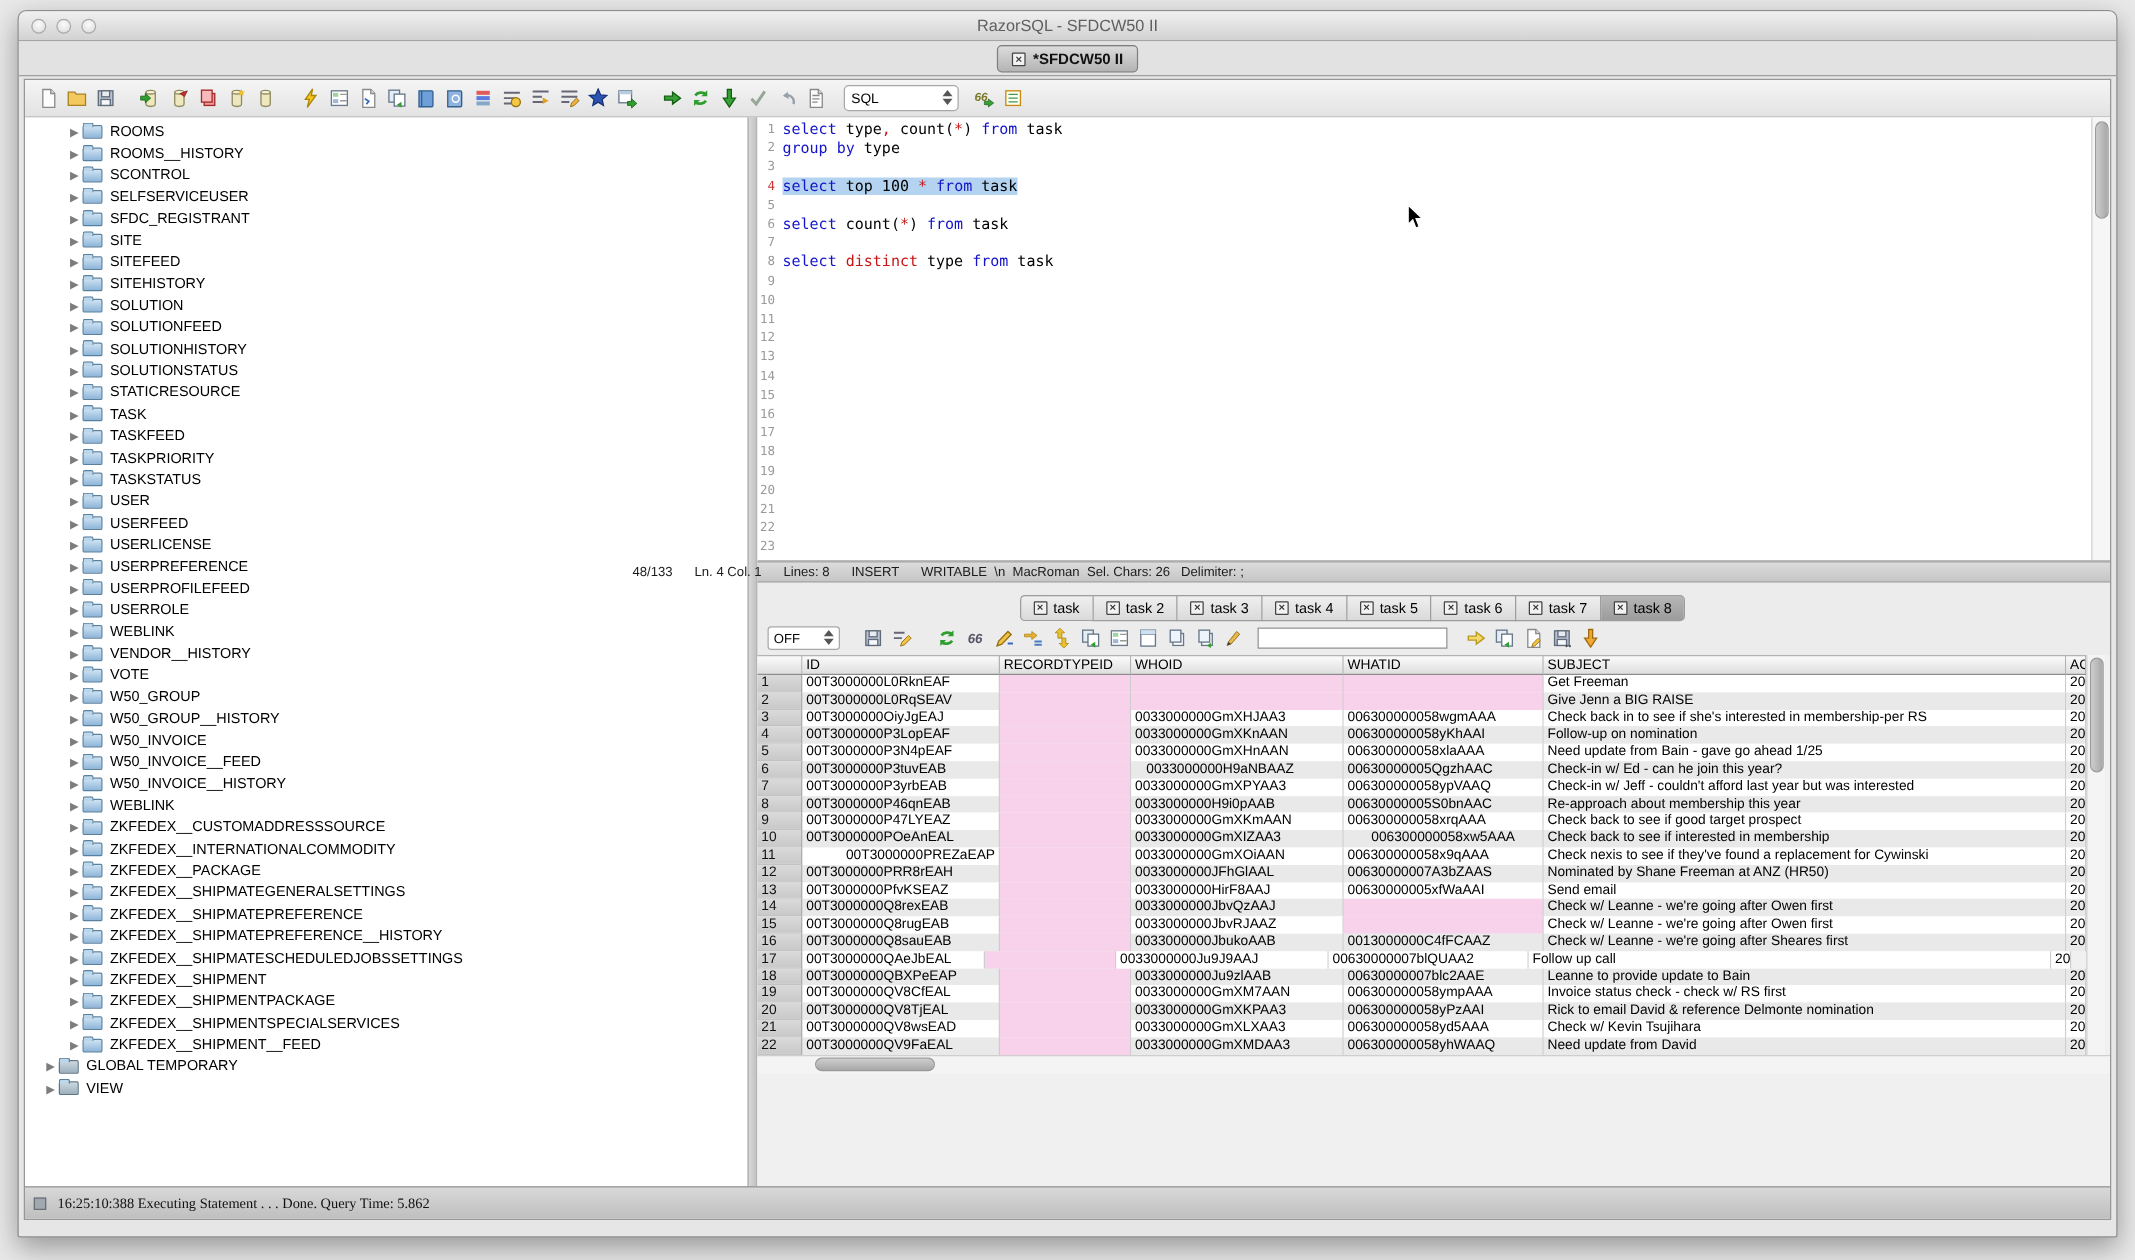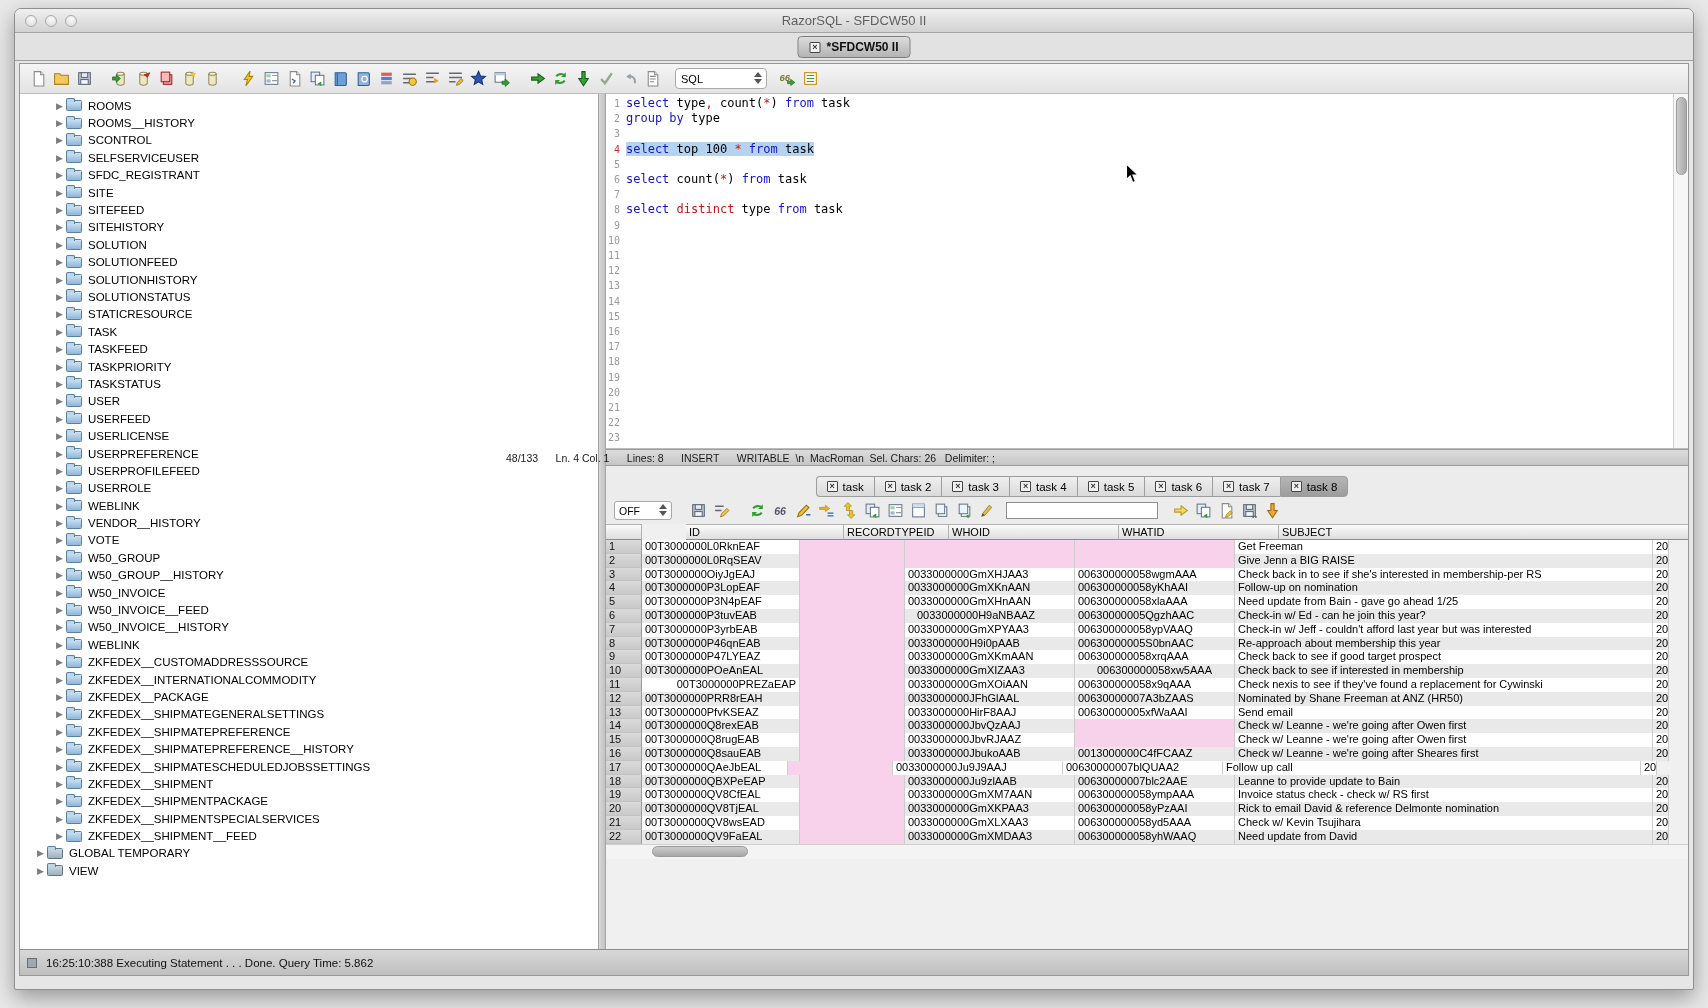--- a/index.html
+++ b/index.html
@@ -108,21 +108,21 @@
   .tbody-vsb { width:15px; background:#f4f4f4; border-left:1px solid #cfcfcf; flex:0 0 15px; }
   .tbody-vsb .thumb { width:11px; margin:2px auto 0 auto; height:92px;
                       background:linear-gradient(90deg,#cdcdcd,#a8a8a8); border:1px solid #9a9a9a; border-radius:6px; }
   .hsb { flex:0 0 15px; background:#f4f4f4; border-top:1px solid #cfcfcf; display:flex; align-items:center; }
   .hsb .thumb { height:11px; width:96px; margin-left:46px; background:linear-gradient(#cdcdcd,#a8a8a8);
                 border:1px solid #9a9a9a; border-radius:6px; }
   .tfiller { flex:1; background:#f0f0f0; }
 
   .statusbar { flex:0 0 26px; display:flex; align-items:center; gap:9px; padding-left:7px;
                background:linear-gradient(#d8d8d8,#bfbfbf); border-top:1px solid #8d8d8d;
-               font-family:Liberation Sans, sans-serif; font-size:11.5px; color:#111; }
+               font-family:Liberation Serif, serif; font-size:11.5px; color:#111; }
   .sqicon { width:10px; height:10px; background:#a2a8b0; border:1px solid #6a6f76; }
 
   .cursor { position:absolute; left:1125px; top:163px; pointer-events:none; z-index:50; }
 </style>
 </head>
 <body>
 
 <div class="stage">
   <div class="window">
 
@@ -765,21 +765,21 @@
                   <path d="M6.5 1.5h3v6.5h3L8 14.8 3.5 8h3z" fill="#f0a830" stroke="#a06a10"></path>
                 </svg>
               </span>
             </div>
 
           <div class="tablewrap">
             <div style="display:flex">
               <div class="grid" id="grid">
                   <div class="gr">
                     <div class="gh" style="width: 36px;"></div>
-                    <div class="gh" style="width: 158px; margin-left: 44px;">ID</div>
+                    <div class="gh" style="width: 158px;">ID</div>
                     <div class="gh" style="width: 105px;">RECORDTYPEID</div>
                     <div class="gh" style="width: 170px;">WHOID</div>
                     <div class="gh" style="width: 160px;">WHATID</div>
                     <div class="gh" style="width: 418px;">SUBJECT</div>
                     <div class="gh" style="width: 16px;">AC</div>
                   </div>
                   <div class="gr">
                     <div class="gc num" style="width: 36px;">1</div>
                     <div class="gc" style="width: 158px;">00T3000000L0RknEAF</div>
                     <div class="gc pink" style="width: 105px;"></div>

